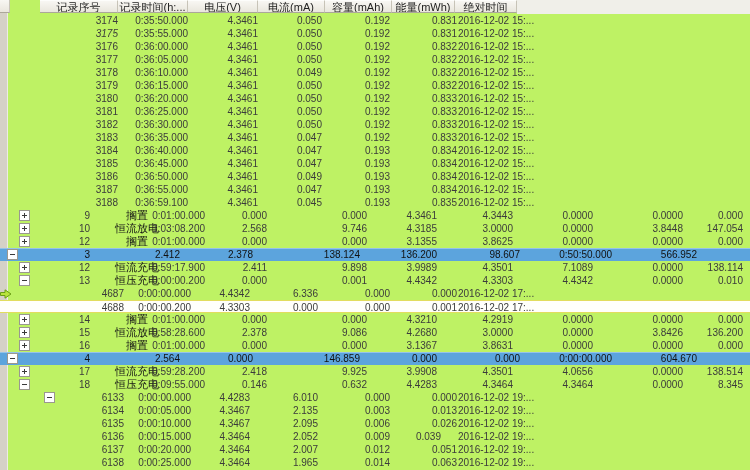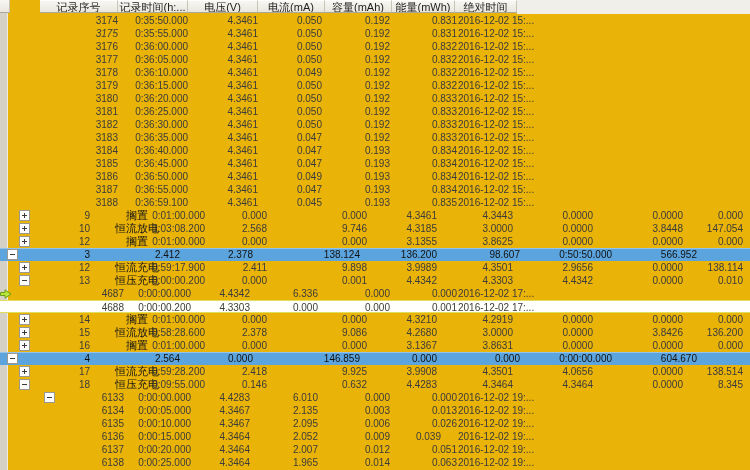--- a/index.html
+++ b/index.html
@@ -1,21 +1,21 @@
 <!DOCTYPE html>
 <html><head>
 <meta charset="utf-8">
 <style>
   html,body{margin:0;padding:0;}
   body{
     width:750px;height:470px;background:#ffffff;overflow:hidden;
     font-family:"Liberation Sans","DejaVu Sans",sans-serif;
     -webkit-font-smoothing:antialiased;
   }
-  .grid{position:relative;width:750px;height:470px;background:#eab308;}
+  .grid{position:relative;width:750px;height:470px;background:#bef264;}
 
   
   .hdr{position:absolute;top:0;left:0;width:750px;height:14px;}
   .hdr-fill{position:absolute;top:0;left:517px;right:0;height:14px;background:#F0EFE9;}
   .hdr-cell{
     position:absolute;top:0;height:13px;box-sizing:border-box;
     background:linear-gradient(#F8F7F3,#E9E6DD);
     border-right:1px solid #C7C3B7;border-bottom:1px solid #ABA79A;border-top:1px solid #FDFDFB;
     font-size:11px;line-height:13px;text-align:center;color:#1d1d1d;
     white-space:nowrap;overflow:hidden;
@@ -252,21 +252,21 @@
       </div>
       <div class="row" style="top: 247px;">
         <span class="exp plus" style="left: 19px;"></span>
         <span class="cell num" style="right: 660px; text-align: right;">12</span>
         <span class="cell cjk" style="left: 101px; width: 72px;">恒流充电</span>
         <span class="cell num" style="right: 545px;">0:59:17.900</span>
         <span class="cell num" style="right: 483px;">2.411</span>
         <span class="cell num" style="right: 383px;">9.898</span>
         <span class="cell num" style="right: 313px;">3.9989</span>
         <span class="cell num" style="right: 237px;">4.3501</span>
-        <span class="cell num" style="right: 157px;">2.9656</span>
+        <span class="cell num" style="right: 157px;">7.1089</span>
         <span class="cell num" style="right: 67px;">0.0000</span>
         <span class="cell num" style="right: 7px;">138.114</span>
       </div>
       <div class="row" style="top: 260px;">
         <span class="exp minus" style="left: 19px;"></span>
         <span class="cell num" style="right: 660px;">13</span>
         <span class="cell cjk" style="left: 101px; width: 72px;">恒压充电</span>
         <span class="cell num" style="right: 545px;">0:00:00.200</span>
         <span class="cell num" style="right: 483px;">0.000</span>
         <span class="cell num" style="right: 383px;">0.001</span>

